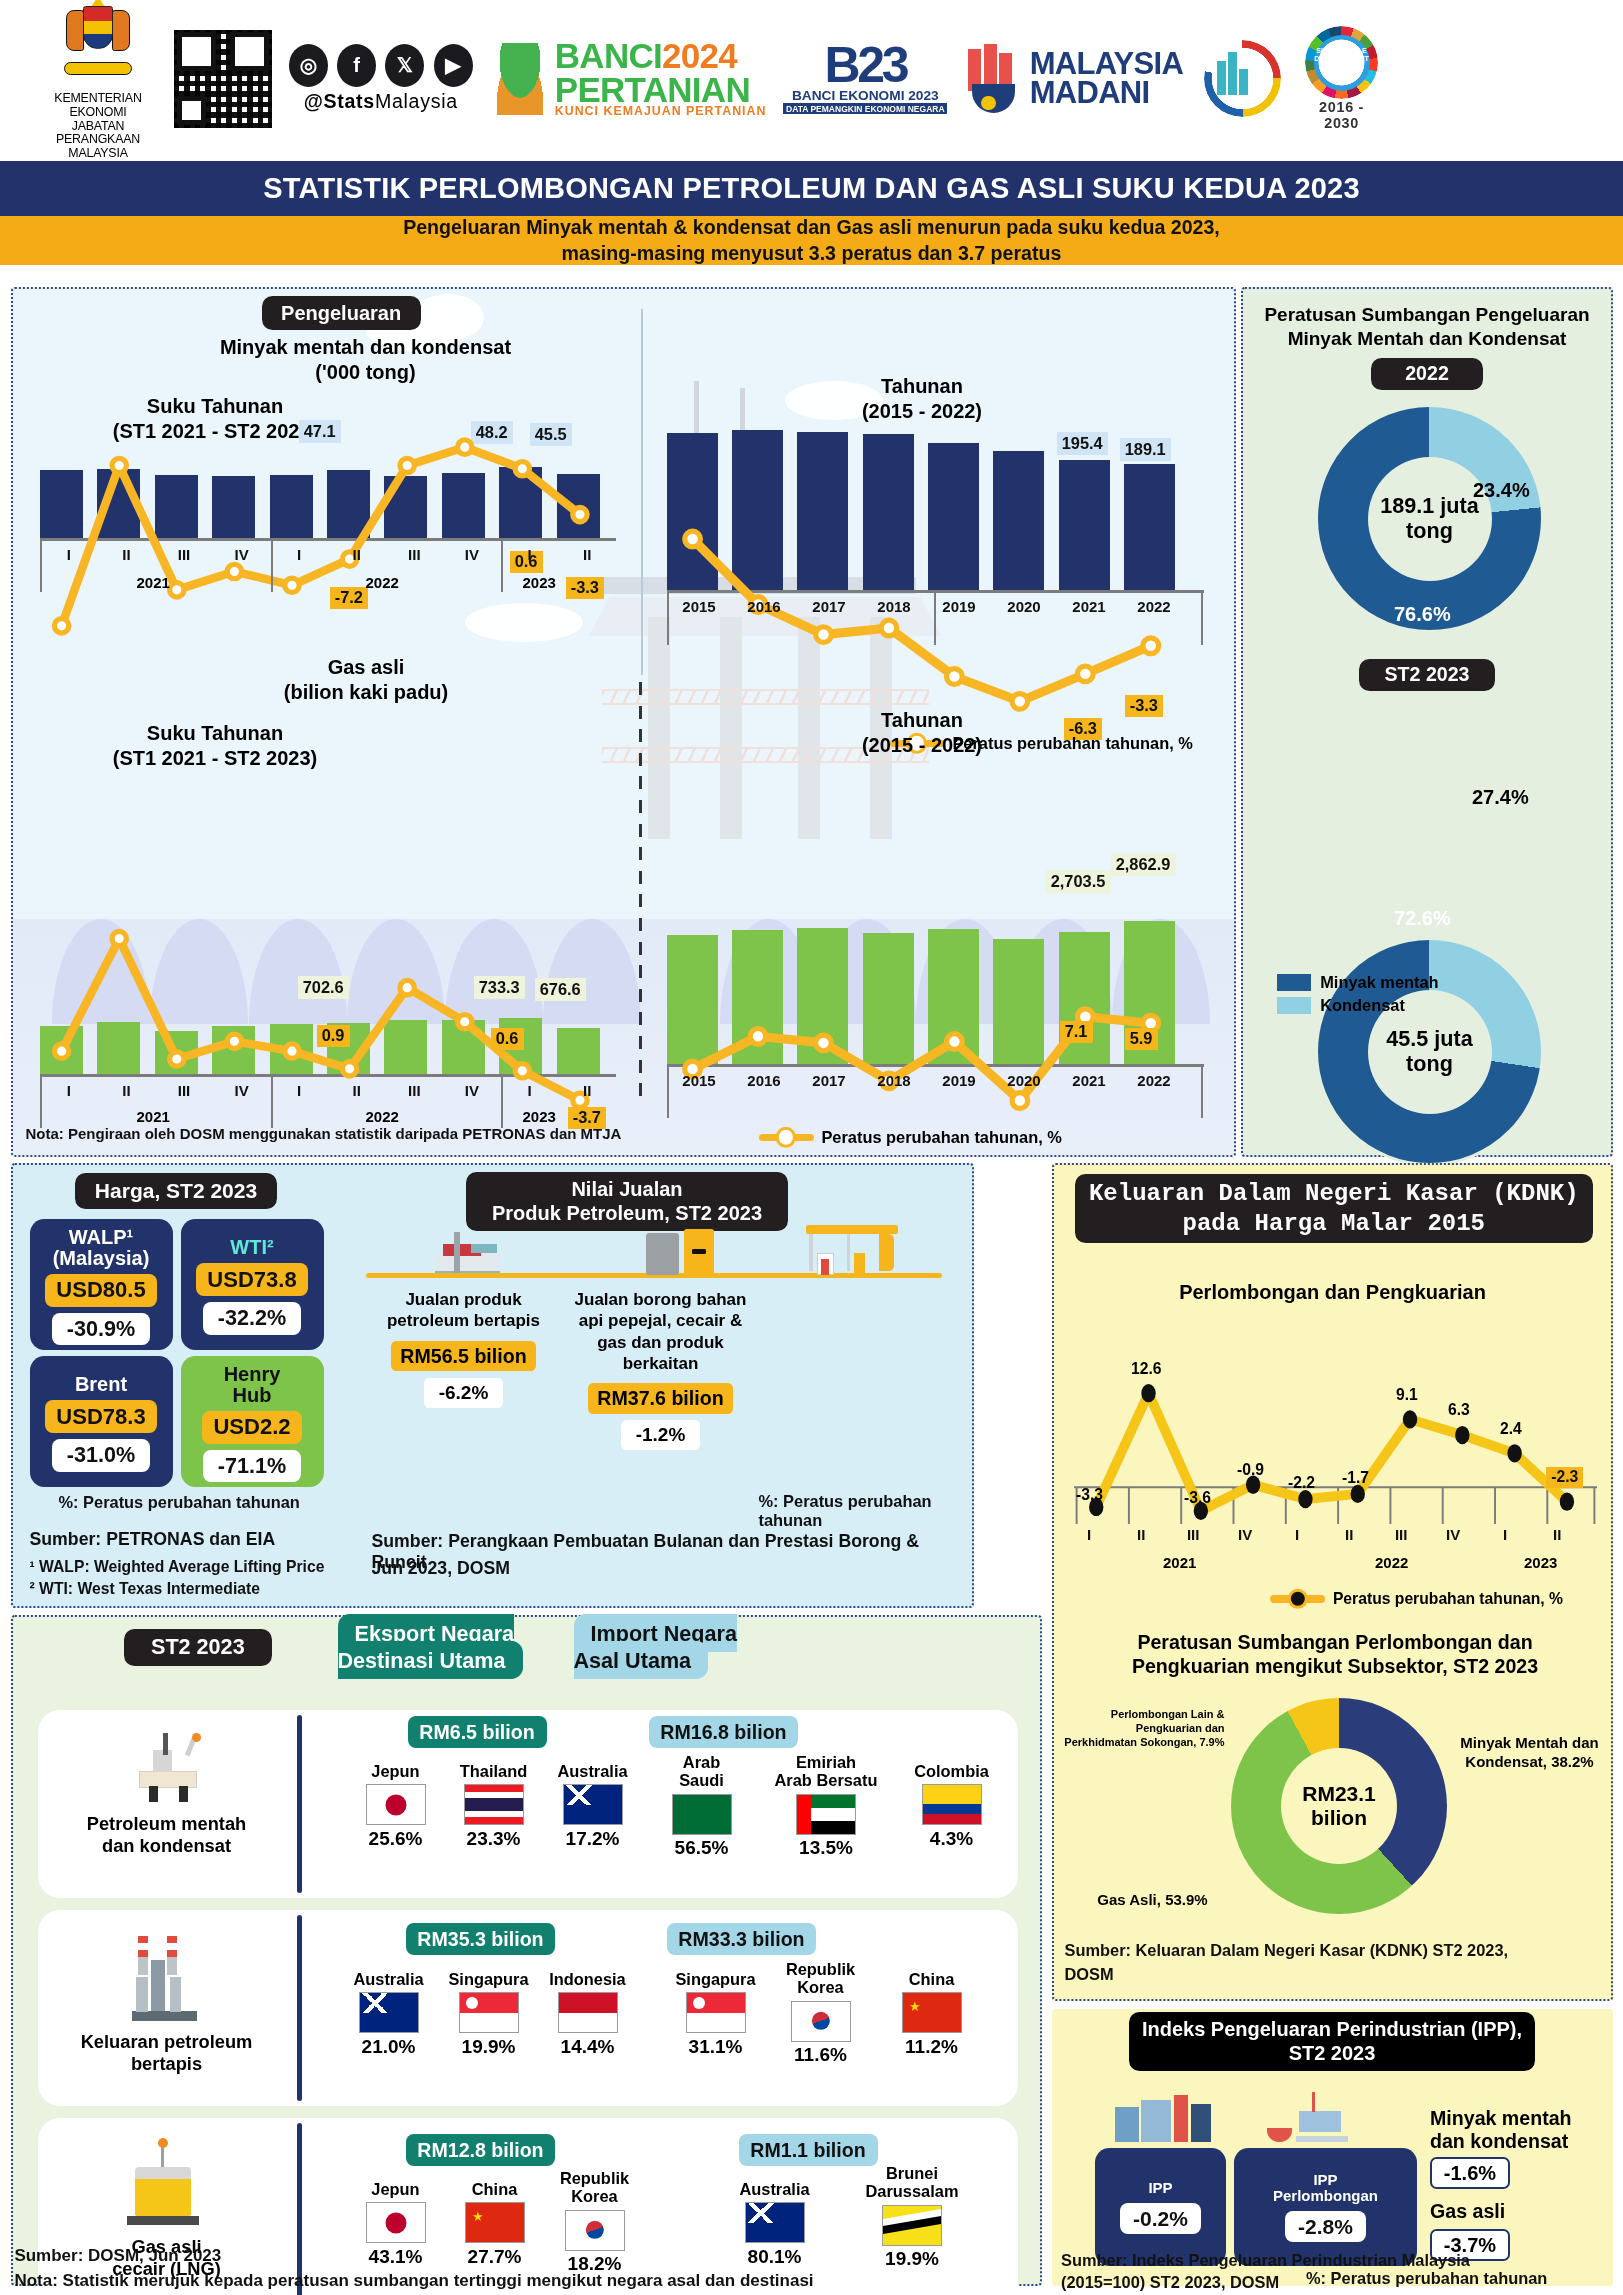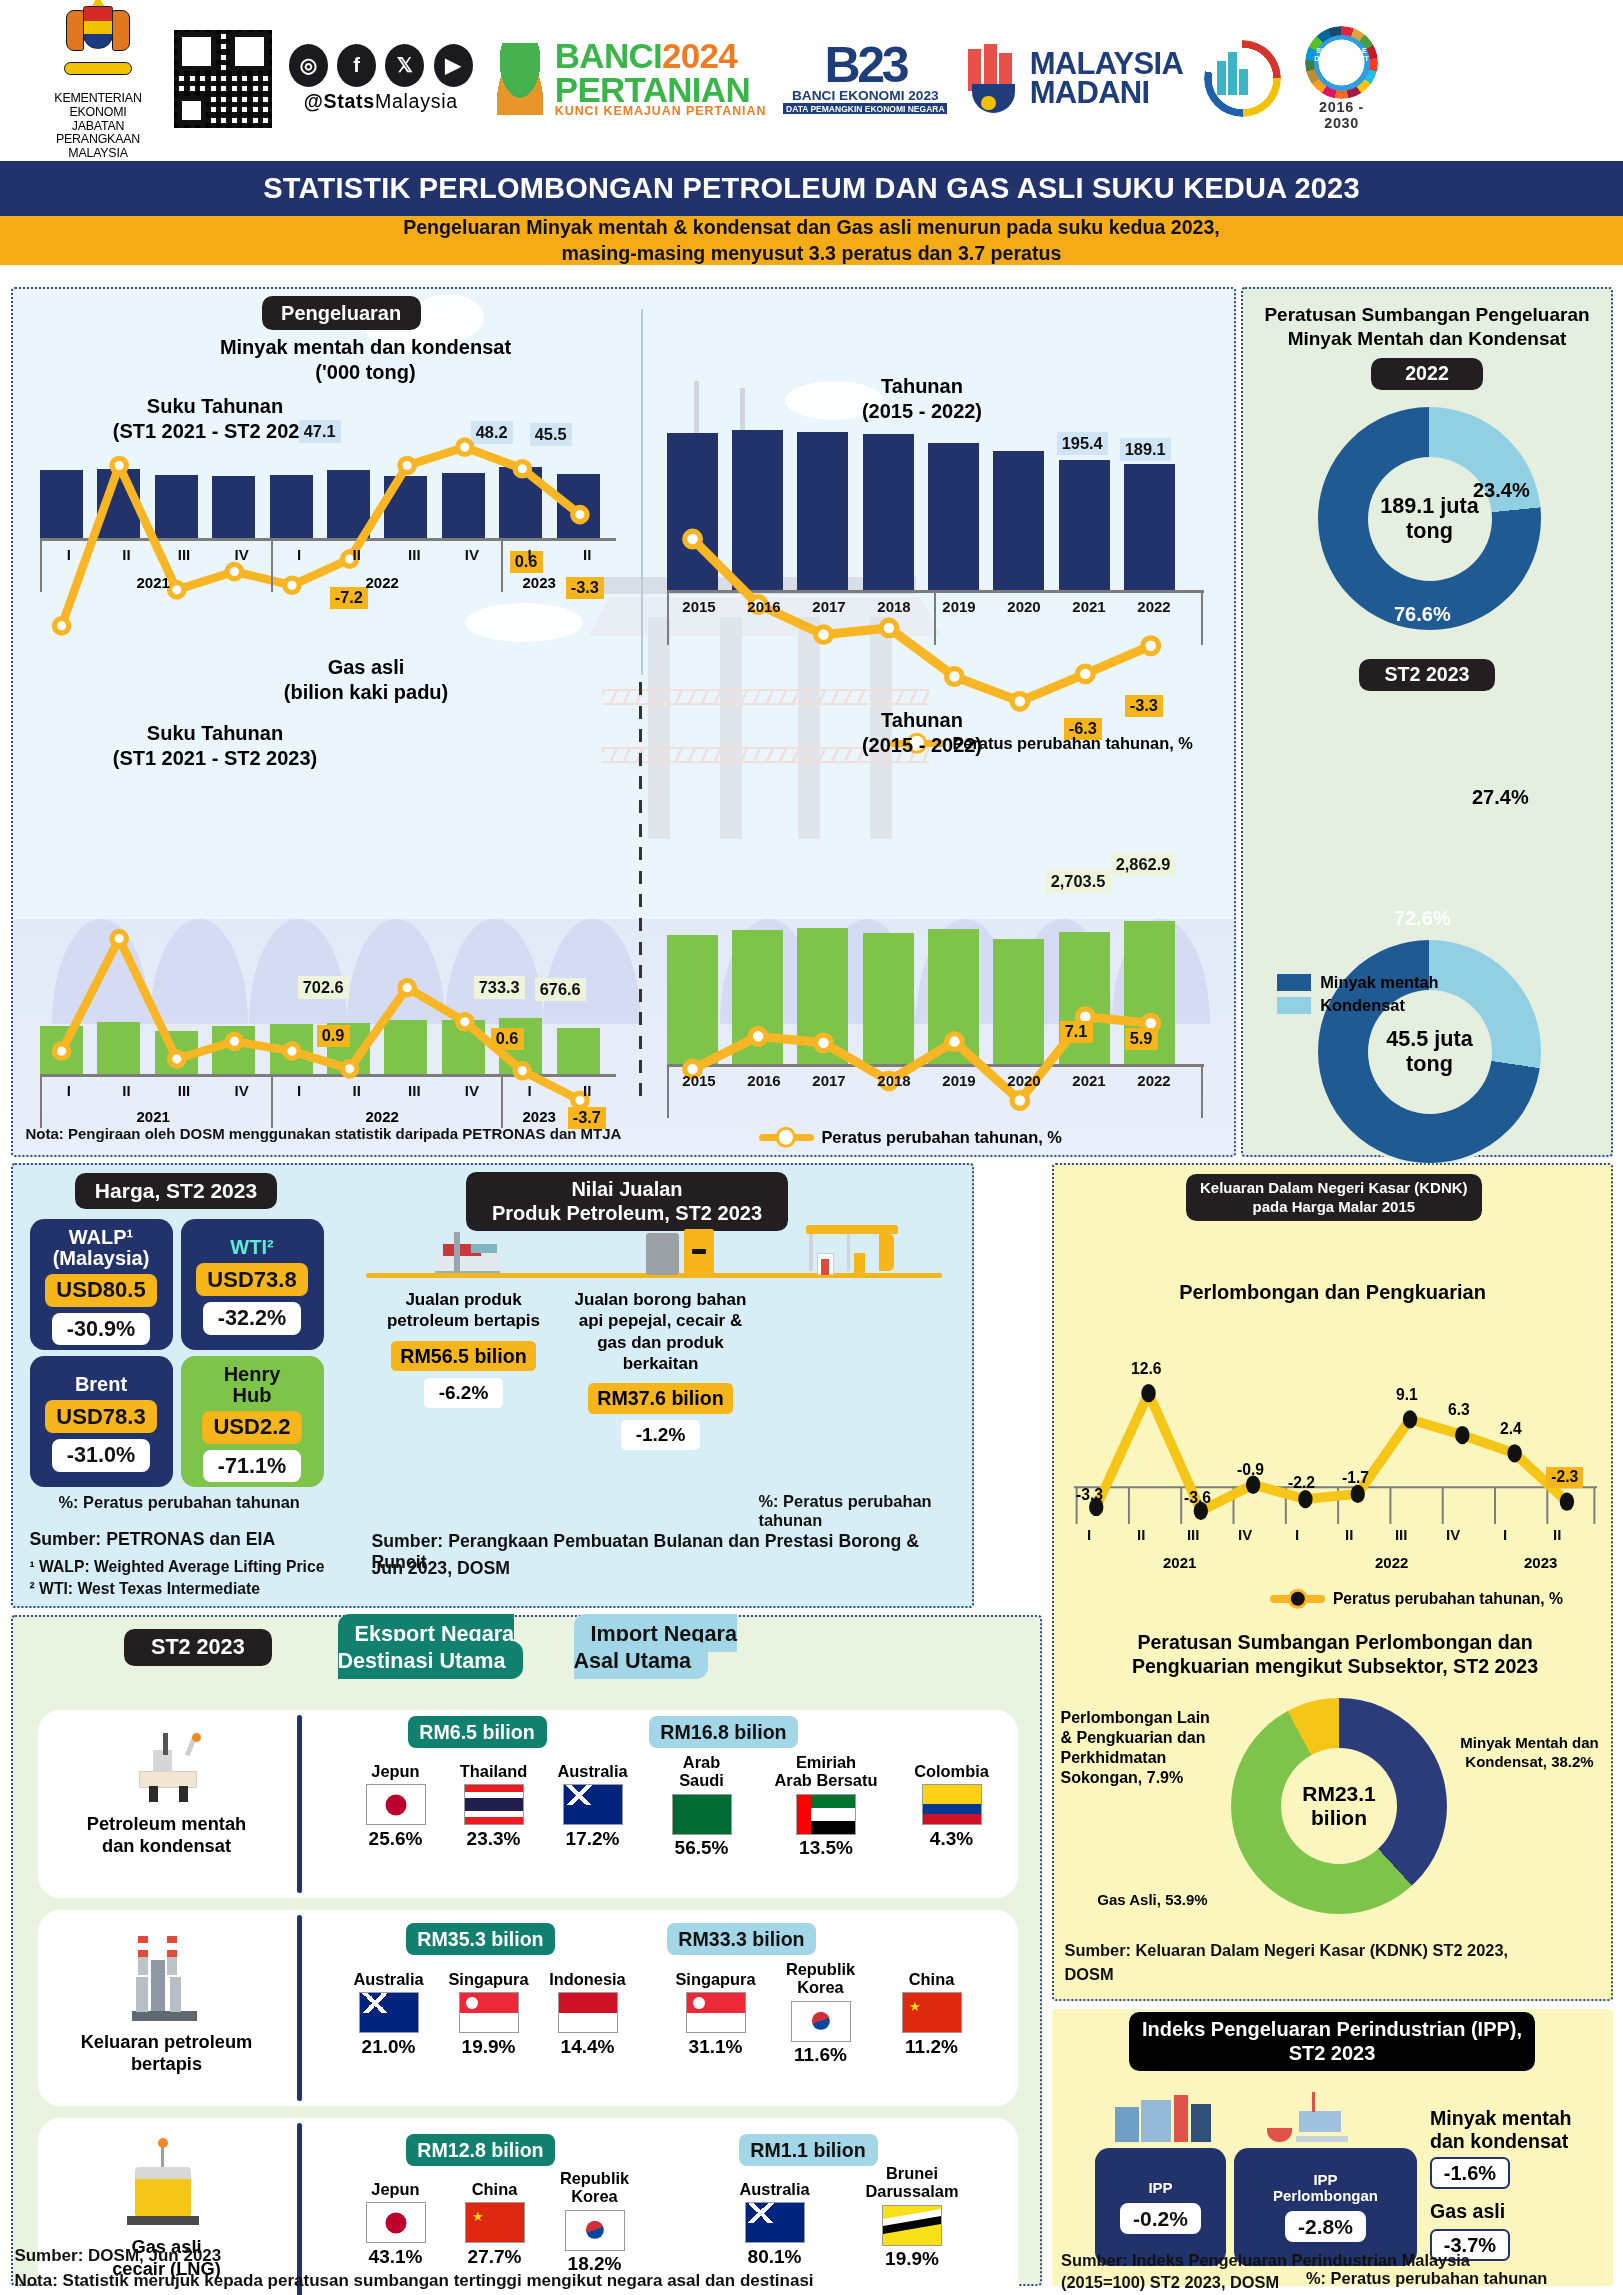--- a/index.html
+++ b/index.html
@@ -662,21 +662,21 @@
       <div class="nj-pct">-1.2%</div>
     </div>
 
     <div class="note" style="left:746px;top:327px;font-size:16.4px;">%: Peratus perubahan tahunan</div>
     <div class="note" style="left:359px;top:366px;font-size:17.7px;">Sumber: Perangkaan Pembuatan Bulanan dan Prestasi Borong &amp; Runcit</div>
     <div class="note" style="left:359px;top:393px;font-size:17.7px;">Jun 2023, DOSM</div>
   </div>
 
   <div class="panel p-kdnk">
     <div style="position:absolute;left:18.3px;top:9.2px;width:523px;text-align:center;">
-      <span class="pill" style="font-size:15px;padding:5.2px 14.4px;">
+      <span class="pill" style="font-size:24px;padding:5.2px 14.4px;font-family:Liberation Mono, monospace;">
         <span>Keluaran Dalam Negeri Kasar (KDNK)</span><br><span>pada Harga Malar 2015</span>
       </span>
     </div>
     <div style="position:absolute;left:0;top:116px;width:100%;text-align:center;font-size:20px;font-weight:bold;">Perlombongan dan Pengkuarian</div>
 
     <svg style="position:absolute;left:19.6px;top:177px;width:523px;height:190px;" viewBox="0 0 800 290" width="523" height="190">
       <line x1="0" y1="222" x2="800" y2="222" stroke="#7c7c7c" stroke-width="3"></line>
       <g stroke="#7c7c7c" stroke-width="3">
         <line x1="4" y1="222" x2="4" y2="278"></line>
         <line x1="84" y1="222" x2="84" y2="278"></line>
@@ -741,21 +741,21 @@
       <span>Peratusan Sumbangan Perlombongan dan</span><br><span>Pengkuarian mengikut Subsektor, ST2 2023</span>
     </div>
 
     <div class="donut" style="left:177px;top:533px;width:216px;height:216px;
          background:conic-gradient(from 0deg,#2a3d7a 0 38.2%,#7ec34a 38.2% 92.1%,#f5c518 92.1% 100%);">
       <div class="hole" style="width:116px;height:116px;background:#fbf6bd;font-size:21px;">
         <span><span>RM23.1</span><br><span>bilion</span></span>
       </div>
     </div>
 
-    <div style="position:absolute;left:6.5px;top:543px;width:164px;text-align:left;font-size:16px;font-weight:bold;line-height:1.25;">
+    <div style="position:absolute;left:6.5px;top:543px;width:164px;text-align:right;font-size:11px;font-weight:bold;line-height:1.25;">
       Perlombongan Lain &amp; Pengkuarian dan Perkhidmatan Sokongan, <span>7.9%</span>
     </div>
     <div style="position:absolute;left:400px;top:569px;width:151px;text-align:center;font-size:15px;font-weight:bold;line-height:1.25;">
       Minyak Mentah dan Kondensat, <span>38.2%</span>
     </div>
     <div style="position:absolute;left:33px;top:726px;width:131px;text-align:center;font-size:15px;font-weight:bold;line-height:1.25;">
       Gas Asli, <span>53.9%</span>
     </div>
 
     <div class="note" style="left:10.5px;top:776px;font-size:16.4px;">Sumber: Keluaran Dalam Negeri Kasar (KDNK) ST2 2023,</div>

